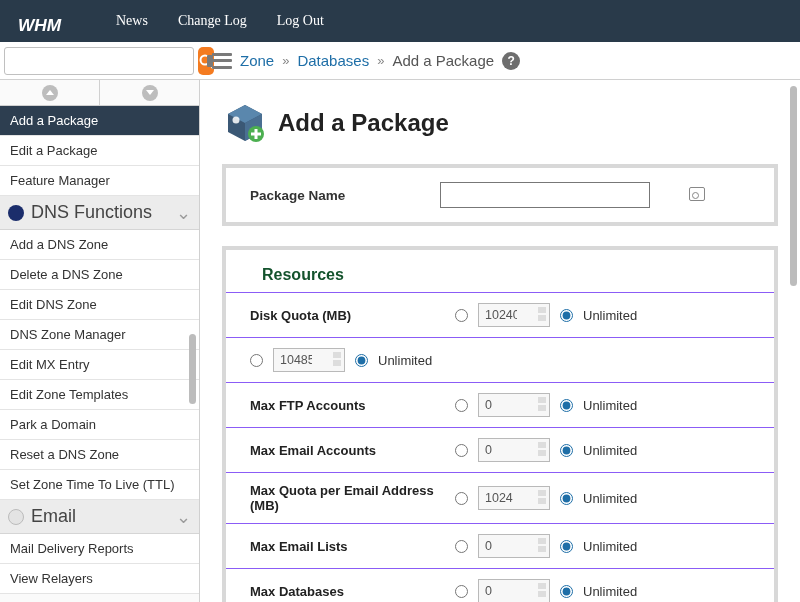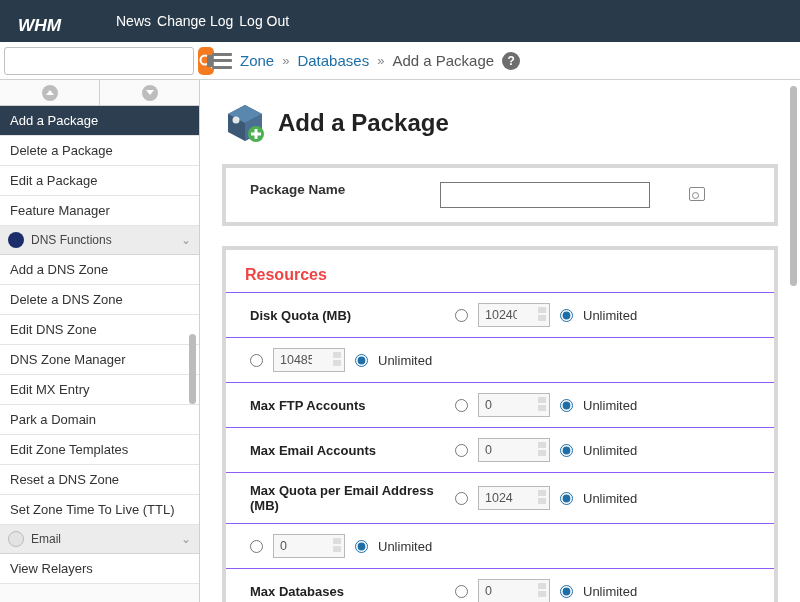--- a/index.html
+++ b/index.html
@@ -2,21 +2,21 @@
 <html><head>
 <meta charset="utf-8">
 <style>
   * { margin:0; padding:0; box-sizing:border-box; }
   body { font-family:"Helvetica Neue",Helvetica,Arial,sans-serif; font-size:13px; color:#333; background:#f0f0f0; width:800px; height:602px; overflow:hidden; }
 
   
   .topbar { background:#293a4a; height:42px; display:flex; align-items:center; padding:0 10px 0 18px; color:#fff; }
   .logo { display:flex; align-items:center; margin-right:24px;margin-top:8px; }
   .logo svg { height:22px; width:74px; }
-  .top-links { display:flex; gap:6px; font-size:14px; }
+  .top-links { display:flex; gap:30px; font-size:14px;font-family:Liberation Serif, serif; }
   .top-links span { cursor:pointer; }
 
   
   .subrow { height:38px; background:#fff; border-bottom:1px solid #d0d0d0; display:flex; align-items:center; }
   .search-wrap { width:200px; display:flex; align-items:center; padding:4px 6px 4px 4px; }
   .search-input { flex:1; height:28px; border:1px solid #c0c0c0; border-radius:3px; padding:0 6px; font-size:13px; }
   .search-btn { width:28px; height:28px; background:#f47b20; border-radius:5px; margin-left:4px; display:flex; align-items:center; justify-content:center; cursor:pointer; border:none; }
   .breadcrumb { display:flex; align-items:center; gap:8px; padding-left:12px; color:#555; }
   .bc-hamburger { width:20px; height:16px; display:flex; flex-direction:column; justify-content:space-between; cursor:pointer; position:relative; }
   .bc-hamburger span { height:3px; background:#7a7a7a; border-radius:1px; }
@@ -34,40 +34,40 @@
   .side-toggler { height:26px; display:flex; border-bottom:1px solid #d0d0d0; }
   .side-toggler > div { flex:1; display:flex; align-items:center; justify-content:center; border-right:1px solid #d0d0d0; cursor:pointer; }
   .side-toggler > div:last-child { border-right:none; }
   .chev-circ { width:16px; height:16px; border-radius:50%; background:#bdbdbd; display:flex; align-items:center; justify-content:center; }
   .chev-circ::after { content:""; width:0; height:0; }
   .chev-up::after   { border-left:4px solid transparent; border-right:4px solid transparent; border-bottom:5px solid #fff; }
   .chev-down::after { border-left:4px solid transparent; border-right:4px solid transparent; border-top:5px solid #fff; }
 
   .side-item { padding:7px 10px; font-size:13px; border-bottom:1px solid #e4e4e4; cursor:pointer; color:#333; background:#fff;}
   .side-item.active { background:#2d3e50; color:#fff; }
-  .side-group { padding:6px 8px; font-size:12px; border-bottom:1px solid #d5d5d5; background:#ececec; display:flex; align-items:center; gap:7px; color:#444; cursor:pointer; position:relative;}
+  .side-group { padding:6px 8px; font-size:18px; border-bottom:1px solid #d5d5d5; background:#ececec; display:flex; align-items:center; gap:7px; color:#444; cursor:pointer; position:relative;}
   .side-group .group-chevron { position:absolute; right:8px; color:#9b9b9b; }
   .grp-icon { width:16px; height:16px; border-radius:50%; display:inline-block; }
 
   .side-scrollthumb{ position:absolute; right:3px; top:254px; width:7px; height:70px; background:#bcbcbc; border-radius:4px;}
 
   
   .page-head { display:flex; align-items:center; gap:12px; padding:22px 24px 16px 24px; }
   .page-head h1 { font-size:24px; font-weight:700; color:#222; }
 
   .panel { margin:4px 22px 20px 22px; border:4px solid #d8d8d8; padding:14px 24px; background:#fff; }
-  .pkgname-row { display:flex; }
+  .pkgname-row { display:flex; align-items:center; }
   .pkgname-row label { width:190px; font-weight:700; font-size:13.5px; }
   .pkgname-input { flex:1; max-width:270px; height:26px; border:1px solid #777; padding:0 26px 0 6px; font-size:13px; background:#fff; position:relative;}
   .pkgname-wrap{position:relative; flex:1; max-width:270px;}
   .pkgname-wrap .contact-ic{ position:absolute; right:5px; top:5px; width:16px; height:14px; border:1.5px solid #888; border-radius:2px; pointer-events:none;}
   .pkgname-wrap .contact-ic::after{content:""; position:absolute; left:2px; top:4px; width:5px; height:5px; border:1.5px solid #888; border-radius:50%;}
 
   .panel.resources { padding:6px 0 14px 0; }
-  .res-head { font-weight:700; font-size:16px; padding:10px 20px 8px 19px; color:#ef4444;}
+  .res-head { font-weight:700; font-size:16px; padding:10px 20px 8px 36px; color:#14532d;}
   .res-row { display:flex; align-items:center; padding:10px 24px; border-top:1px solid #8b5cf6; }
   .res-label { width:205px; font-weight:700; font-size:13px; color:#222; padding-right:10px;}
   .res-controls { display:flex; align-items:center; gap:10px; }
   .res-radio { accent-color:#1e6ea7; }
   .res-numwrap { position:relative; }
   .res-num { width:72px; height:24px; border:1px solid #b9b9b9; background:#f7f7f7; padding:0 32px 0 6px; font-size:12.5px; color:#555; }
   .res-numwrap::after { content:""; position:absolute; right:4px; top:4px; width:8px; height:14px; background:linear-gradient(#ccc,#ccc) 0 0/8px 6px no-repeat, linear-gradient(#ccc,#ccc) 0 8px/8px 6px no-repeat; opacity:.6;}
   .res-unl { font-size:13px; color:#333; }
 
   .content-scrollthumb{ position:absolute; right:3px; top:6px; width:7px; height:200px; background:#bcbcbc; border-radius:4px;}
@@ -124,48 +124,48 @@
       <div>
           <span class="chev-circ chev-up"></span>
         </div>
       <div>
           <span class="chev-circ chev-down"></span>
         </div>
     </div>
 
     <div id="pkg-list">
         <div class="side-item active">Add a Package</div>
-        <div class="side-item">Delete a Package</div>
         <div class="side-item">Edit a Package</div>
         <div class="side-item">Feature Manager</div>
       </div>
 
     <div class="side-group">
       <span class="grp-icon" style="background:#1b2d6b"></span>
       <span>DNS Functions</span>
       <span class="group-chevron">⌄</span>
     </div>
     <div id="dns-list">
         <div class="side-item">Add a DNS Zone</div>
         <div class="side-item">Delete a DNS Zone</div>
         <div class="side-item">Edit DNS Zone</div>
         <div class="side-item">DNS Zone Manager</div>
         <div class="side-item">Edit MX Entry</div>
+        <div class="side-item">Edit Zone Templates</div>
         <div class="side-item">Park a Domain</div>
-        <div class="side-item">Edit Zone Templates</div>
         <div class="side-item">Reset a DNS Zone</div>
         <div class="side-item">Set Zone Time To Live (TTL)</div>
       </div>
 
     <div class="side-group">
       <span class="grp-icon" style="background:#e3e3e3; border:1px solid #bbb"></span>
       <span>Email</span>
       <span class="group-chevron">⌄</span>
     </div>
     <div id="email-list">
+        <div class="side-item">Mail Delivery Reports</div>
         <div class="side-item">View Relayers</div>
       </div>
 
     <div class="side-scrollthumb"></div>
   </div>
 
   <div class="content">
     <div class="page-head">
       <div class="pkg-icon">
         <svg width="42" height="42" viewBox="0 0 42 42">
@@ -232,20 +232,21 @@
           <div class="res-row">
             <div class="res-label">Max Quota per Email Address (MB)</div>
             <div class="res-controls">
               <input type="radio" class="res-radio" style="">
               <span class="res-numwrap"><input class="res-num" value="1024" style=""></span>
               <input type="radio" class="res-radio" checked="" style="">
               <span class="res-unl">Unlimited</span>
             </div>
           </div>
           <div class="res-row">
+            <div class="res-label">Max Email Lists</div>
             <div class="res-controls">
               <input type="radio" class="res-radio" style="">
               <span class="res-numwrap"><input class="res-num" value="0" style=""></span>
               <input type="radio" class="res-radio" checked="" style="">
               <span class="res-unl">Unlimited</span>
             </div>
           </div>
           <div class="res-row">
             <div class="res-label">Max Databases</div>
             <div class="res-controls">

